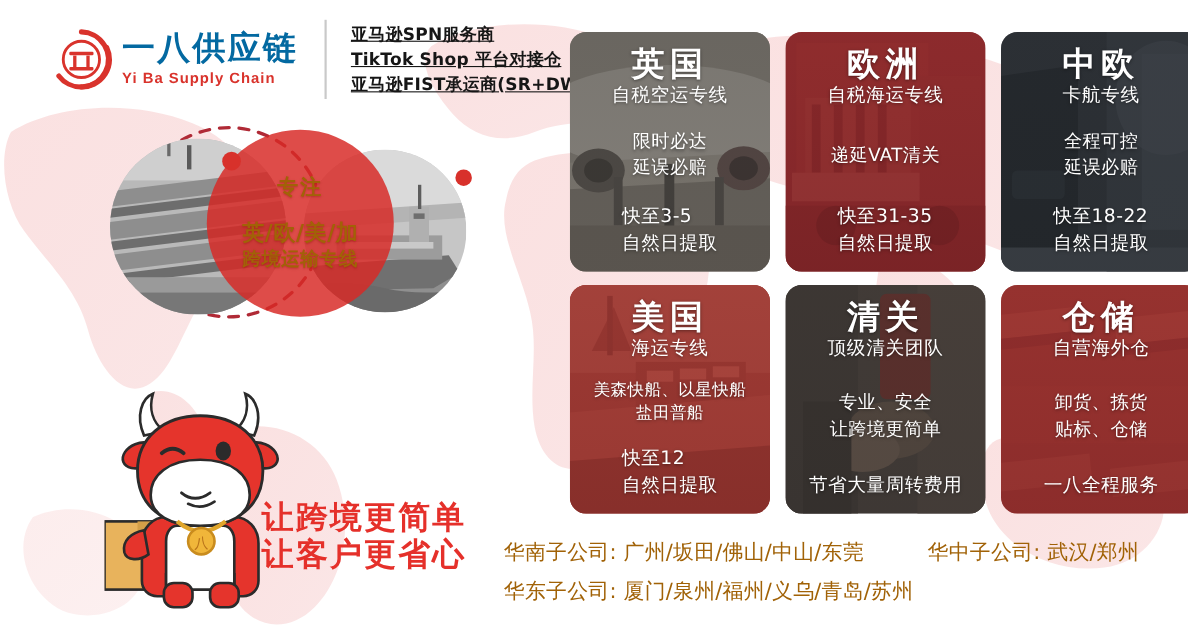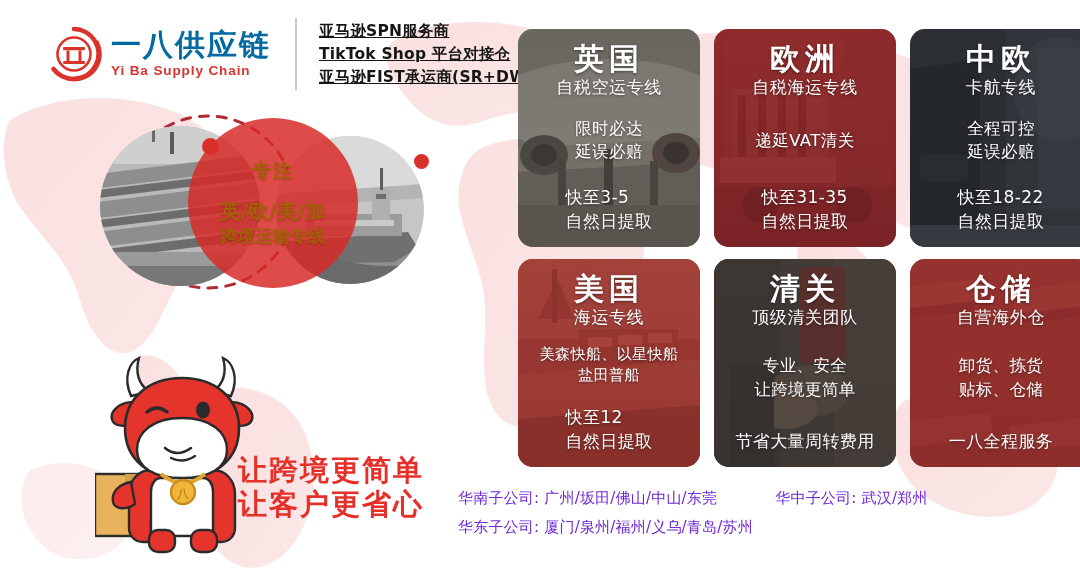--- a/index.html
+++ b/index.html
@@ -69,21 +69,21 @@
   .c-mid-block{margin-top:auto;display:flex;flex-direction:column;align-items:center;}
   .c-line{font-size:16.5px;line-height:1.42;letter-spacing:.4px;white-space:nowrap;}
   .c-line.small{font-size:15px;}
   .c-bot-block{margin-top:auto;display:flex;flex-direction:column;align-items:flex-start;
                padding-bottom:2px;}
   .c-strong{font-size:17px;line-height:1.42;letter-spacing:.4px;white-space:nowrap;}
 
   
   .footer{position:absolute;left:458px;top:484px;width:610px;}
   .f-row{display:flex;align-items:baseline;}
-  .f-cell{font-size:15px;color:#6d28d9;white-space:nowrap;letter-spacing:.2px;
+  .f-cell{font-size:19px;color:#a16207;white-space:nowrap;letter-spacing:.2px;
           font-family:"DejaVu Sans","Liberation Sans",sans-serif;line-height:1.9;}
   .f-cell.second{margin-left:58px;}
 </style>
 </head>
 <body>
 
 <div id="stage">
 
   <div class="bg-map">
     <svg viewBox="0 0 1080 576" preserveAspectRatio="none" aria-hidden="true">

